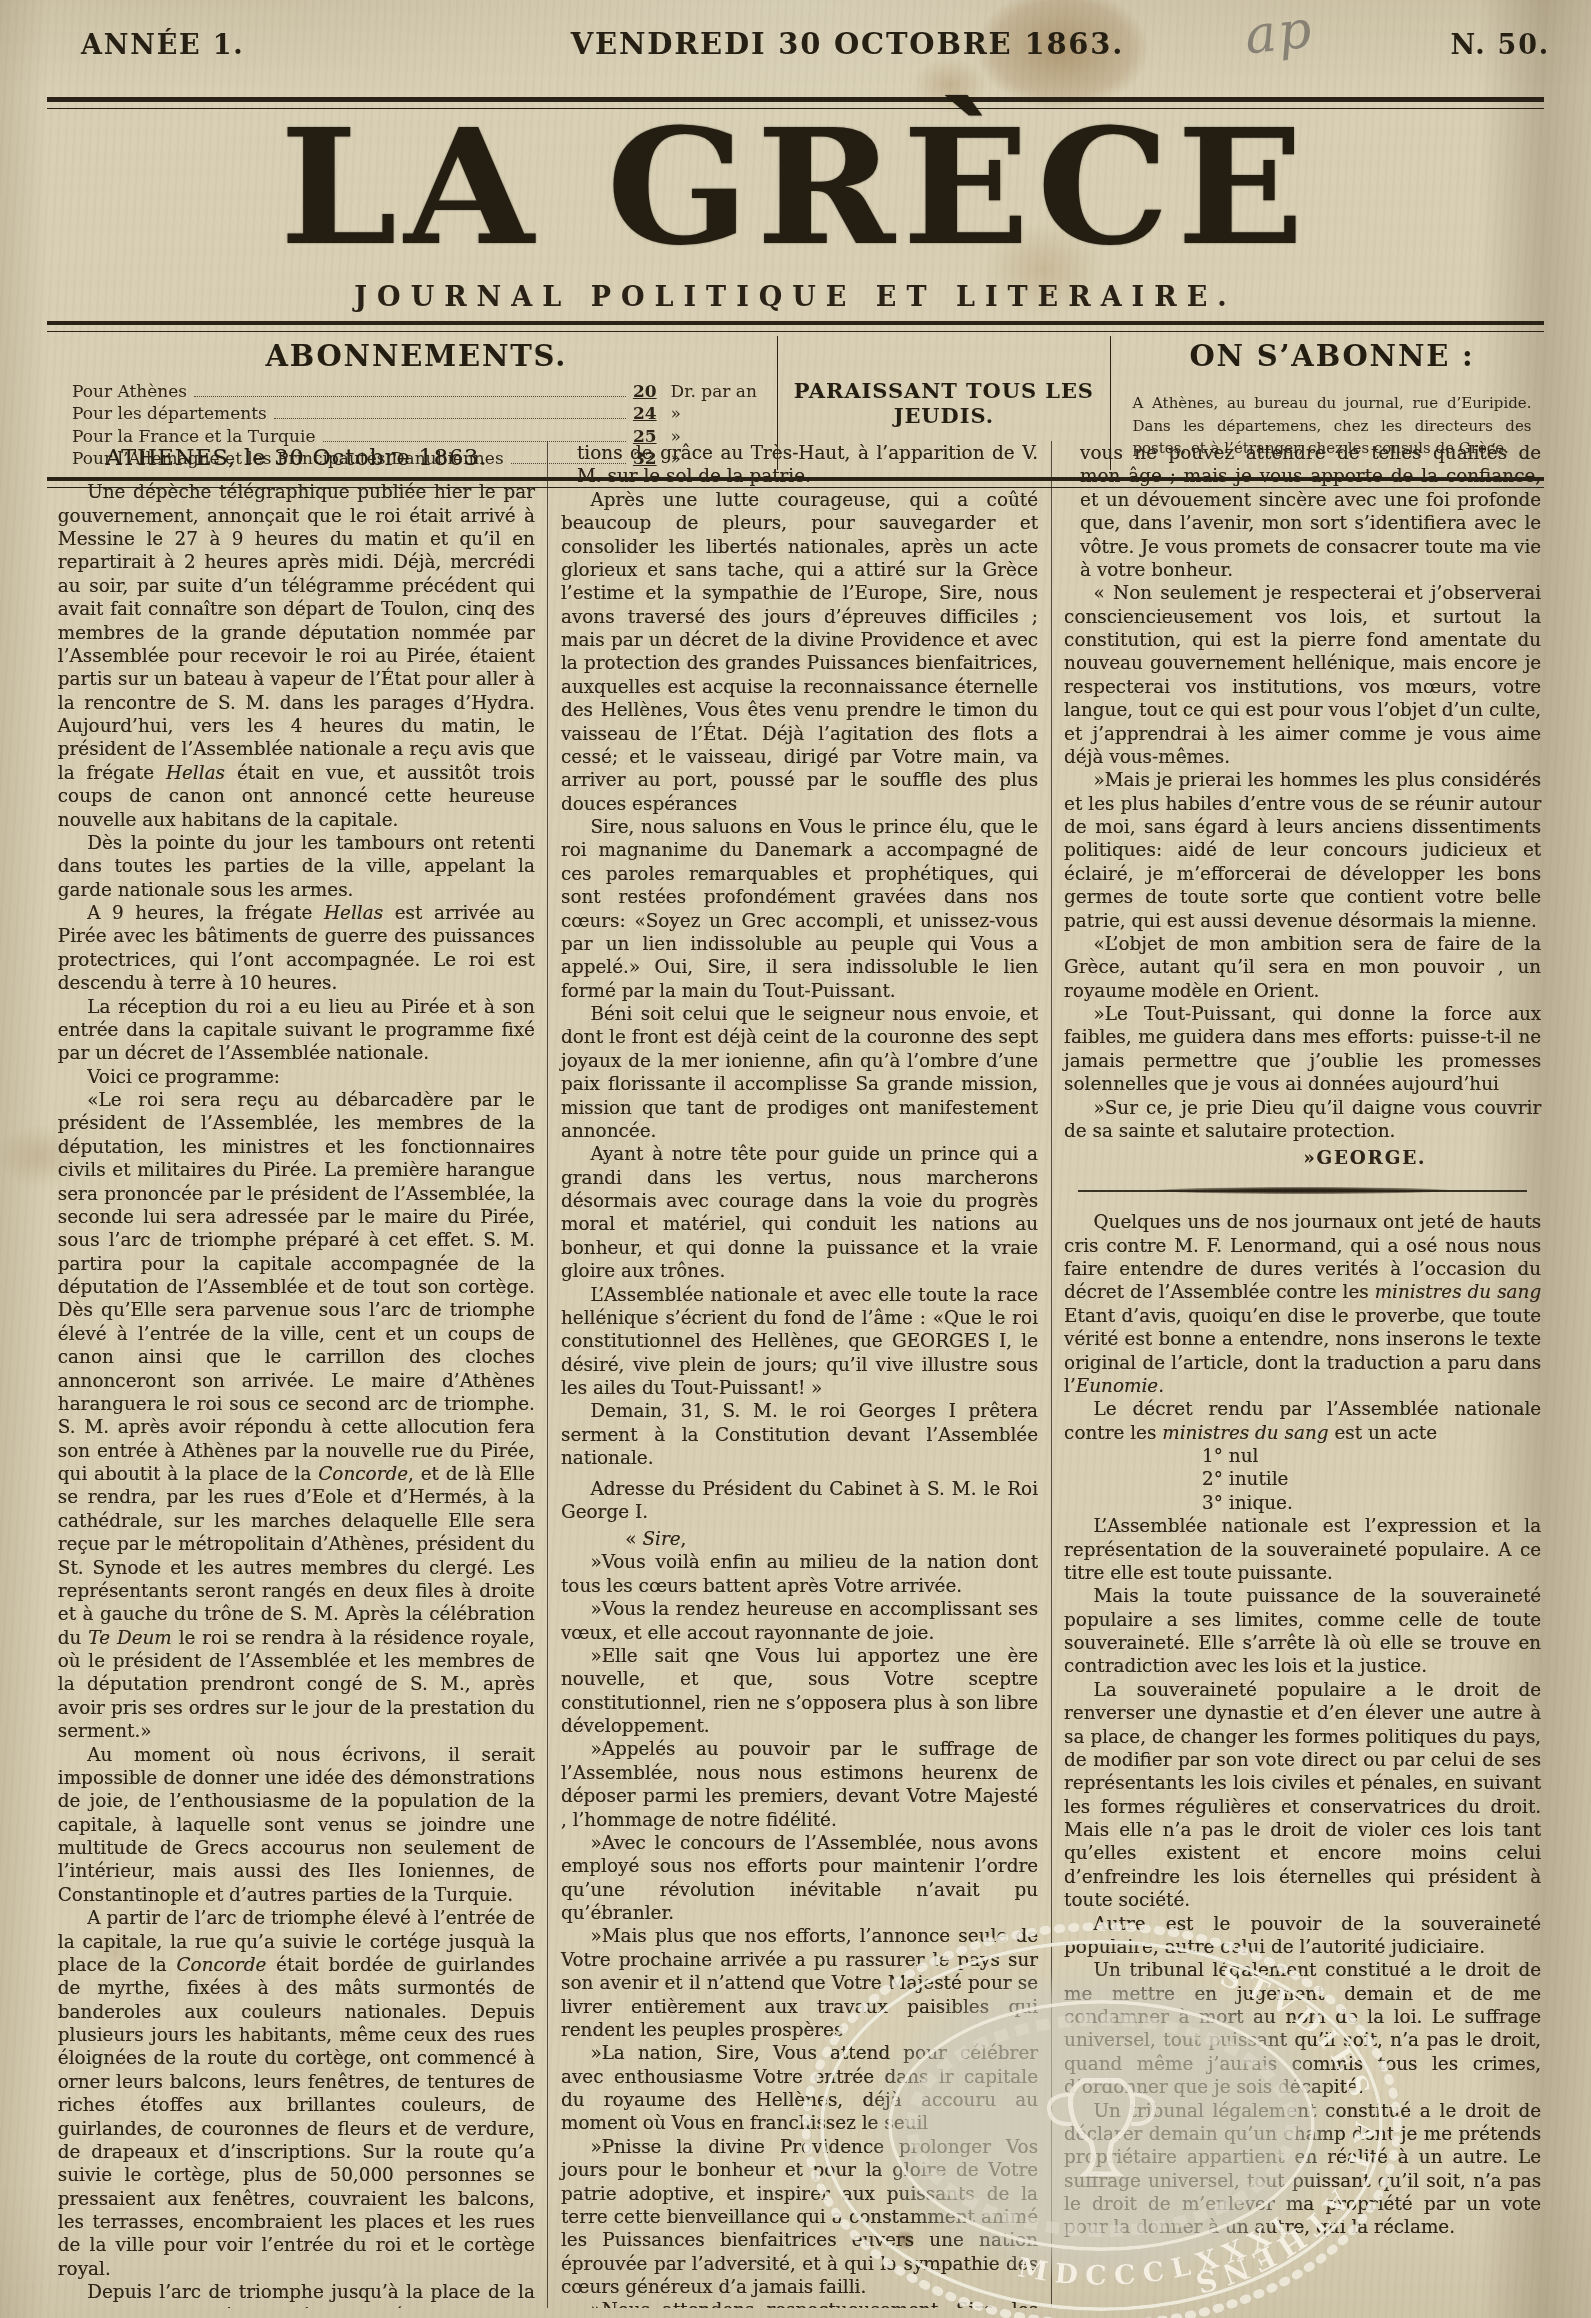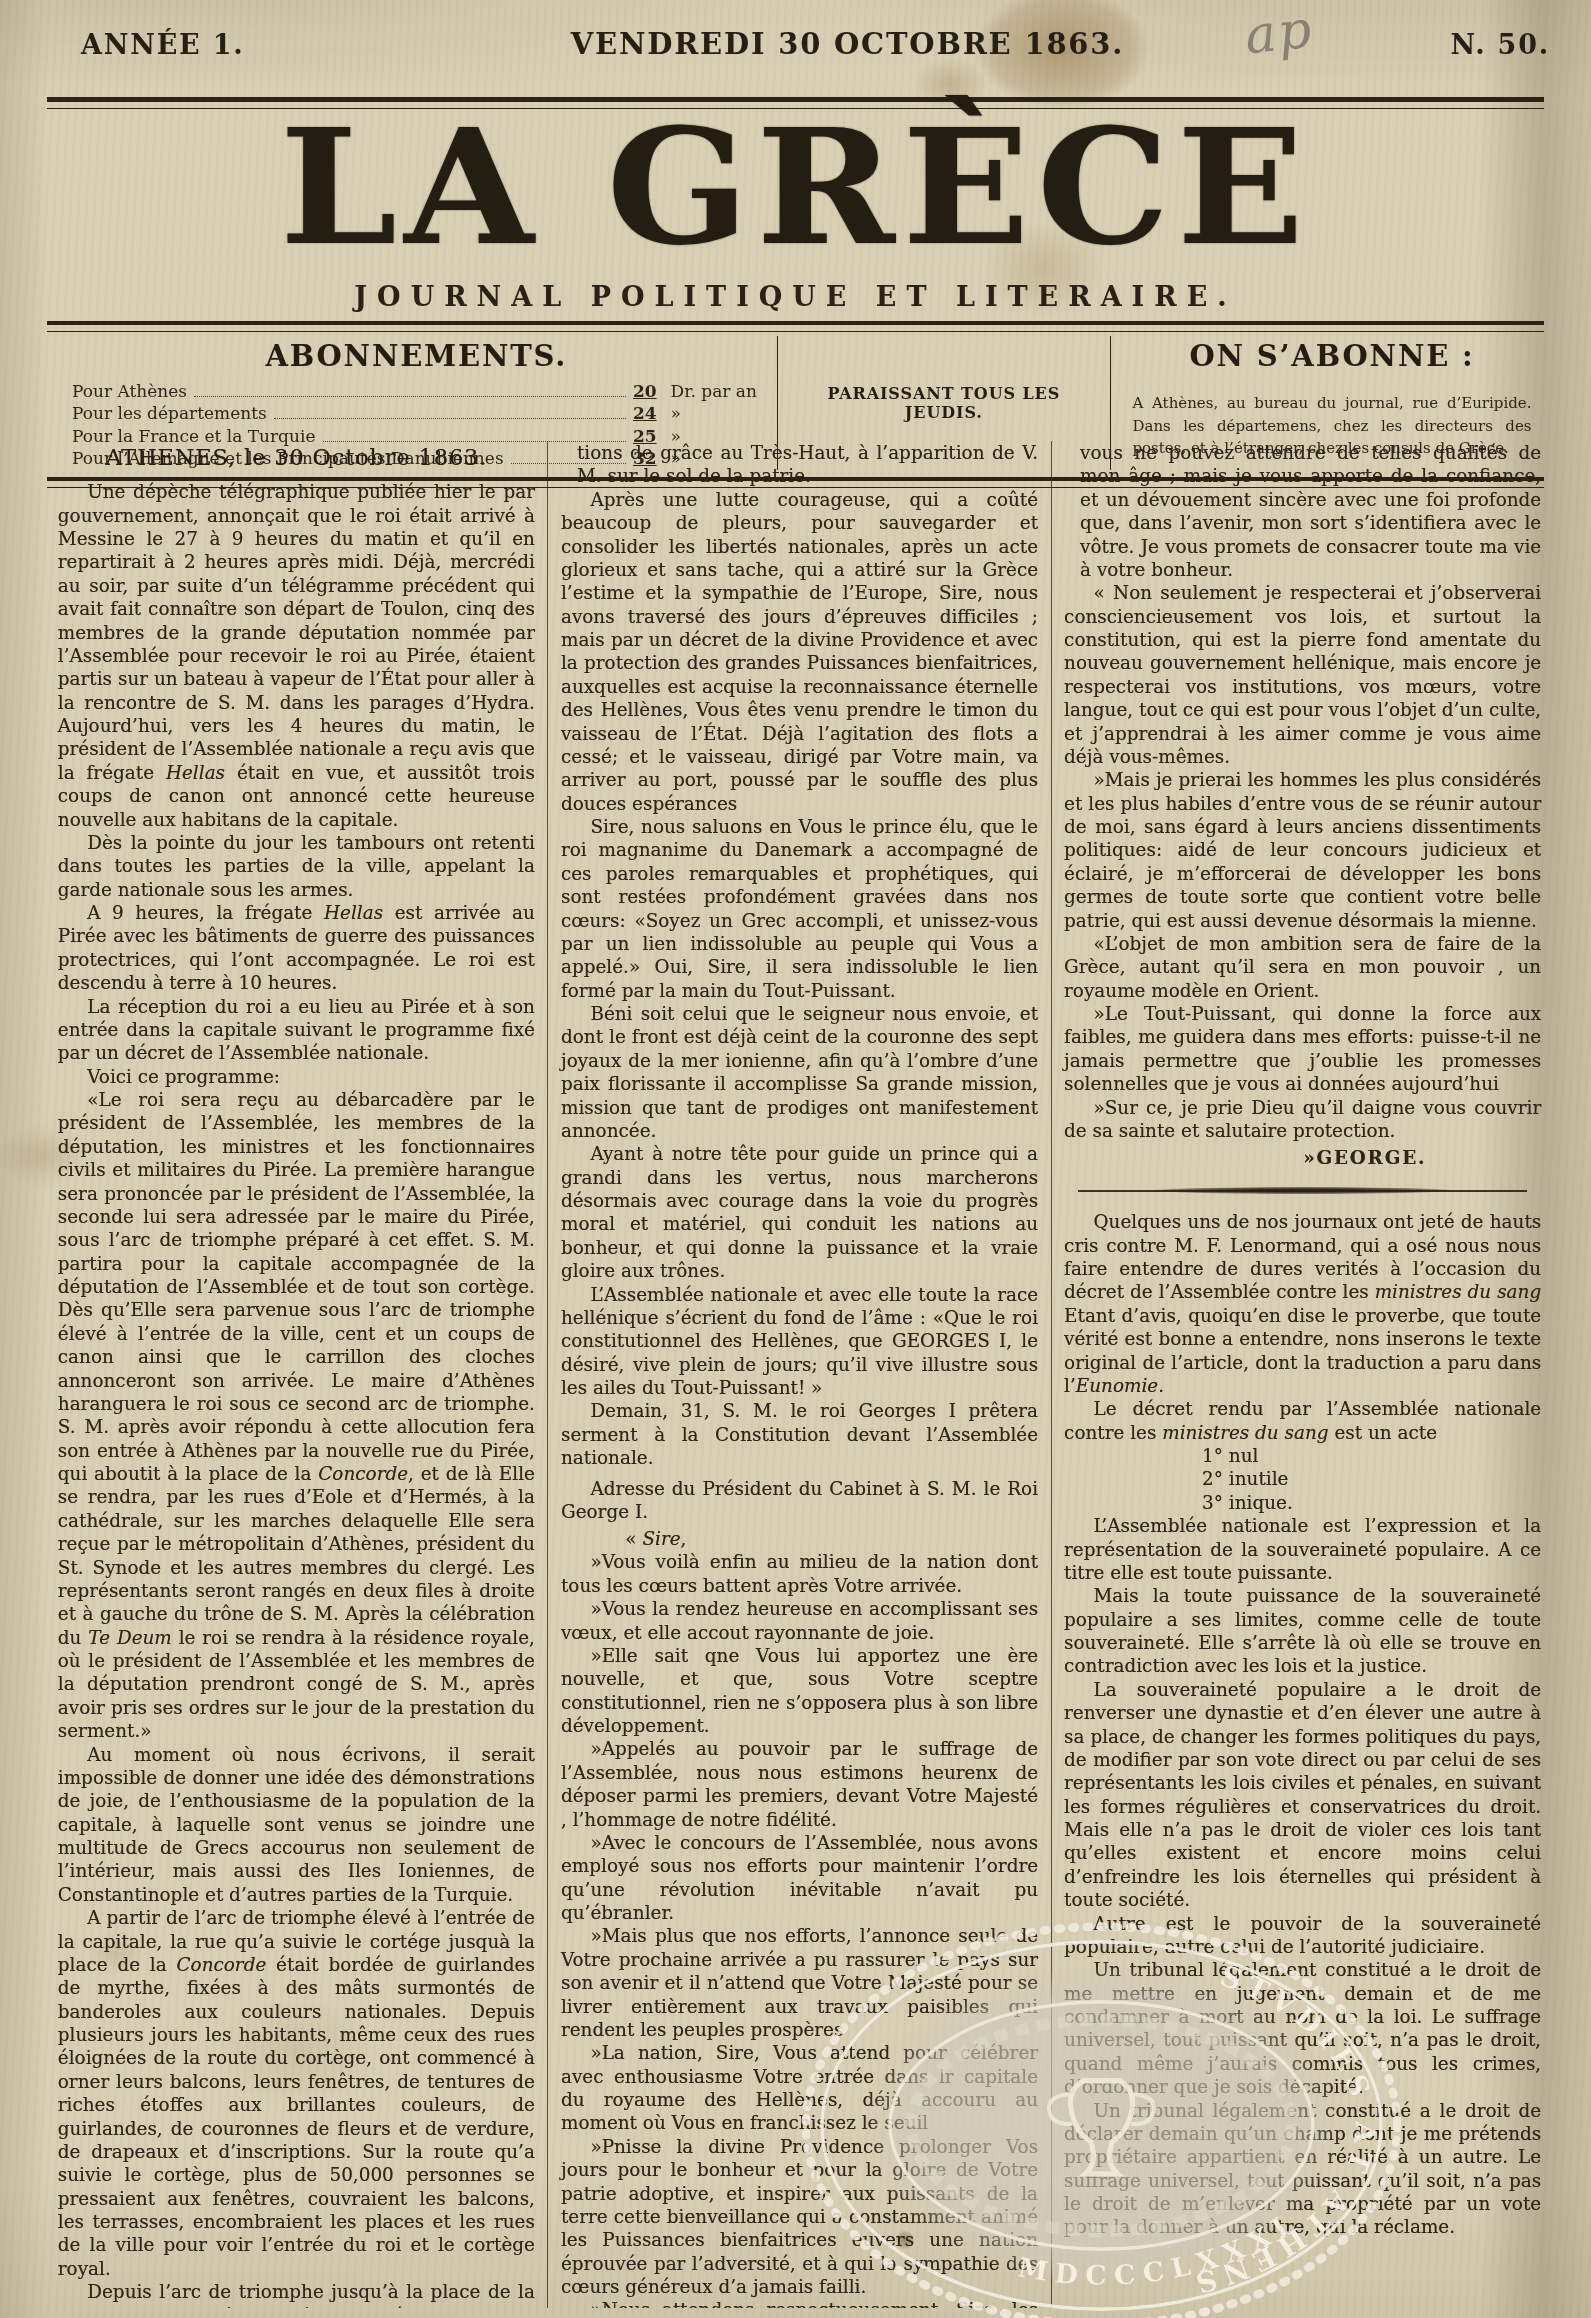--- a/index.html
+++ b/index.html
@@ -55,21 +55,21 @@
   .ib-left{flex:0 0 46%; padding:1.8px 16px 0 25px; border-right:1.8px solid #2a2217;}
   .ib-center{flex:0 0 21%; display:flex; align-items:center; justify-content:center; border-right:1.8px solid #2a2217; padding:0 9px;}
   .ib-right{flex:1; padding:1.8px 12.5px 0 21.5px;}
   .ib-head{text-align:center; font-weight:700; font-size:29px; letter-spacing:1.8px; margin:1.8px 0 6.3px; color:#241d12;}
   .ab-row{display:flex; align-items:baseline; font-size:17px; line-height:1.32;}
   .ab-label{white-space:nowrap;}
   .ab-row:last-child .ab-label{white-space:normal;}
   .ab-dots{flex:1; border-bottom:1.8px dotted rgba(45,36,24,0.8); margin:0 7.2px 4.5px;}
   .ab-price{font-weight:700; min-width:30.5px; text-align:left;text-decoration:underline;}
   .ab-unit{min-width:90px; padding-left:7.2px;}
-  .parution{font-weight:700; font-size:16px; letter-spacing:0.9px; text-align:center; color:#241d12;}
+  .parution{font-weight:700; font-size:21px; letter-spacing:0.9px; text-align:center; color:#241d12;}
   .ib-text{font-size:15px; line-height:1.5; text-align:justify; margin:19px 0 0;}
   
   .columns{
     position:absolute; top:441px; left:56px; right:48px; bottom:10.8px;
     display:flex;
   }
   .col{
     flex:1; font-size:18.4px; line-height:1.27; padding:0 12.5px; overflow:hidden;
     text-shadow:0 0 0.4px rgba(46,37,24,0.55);
   }

